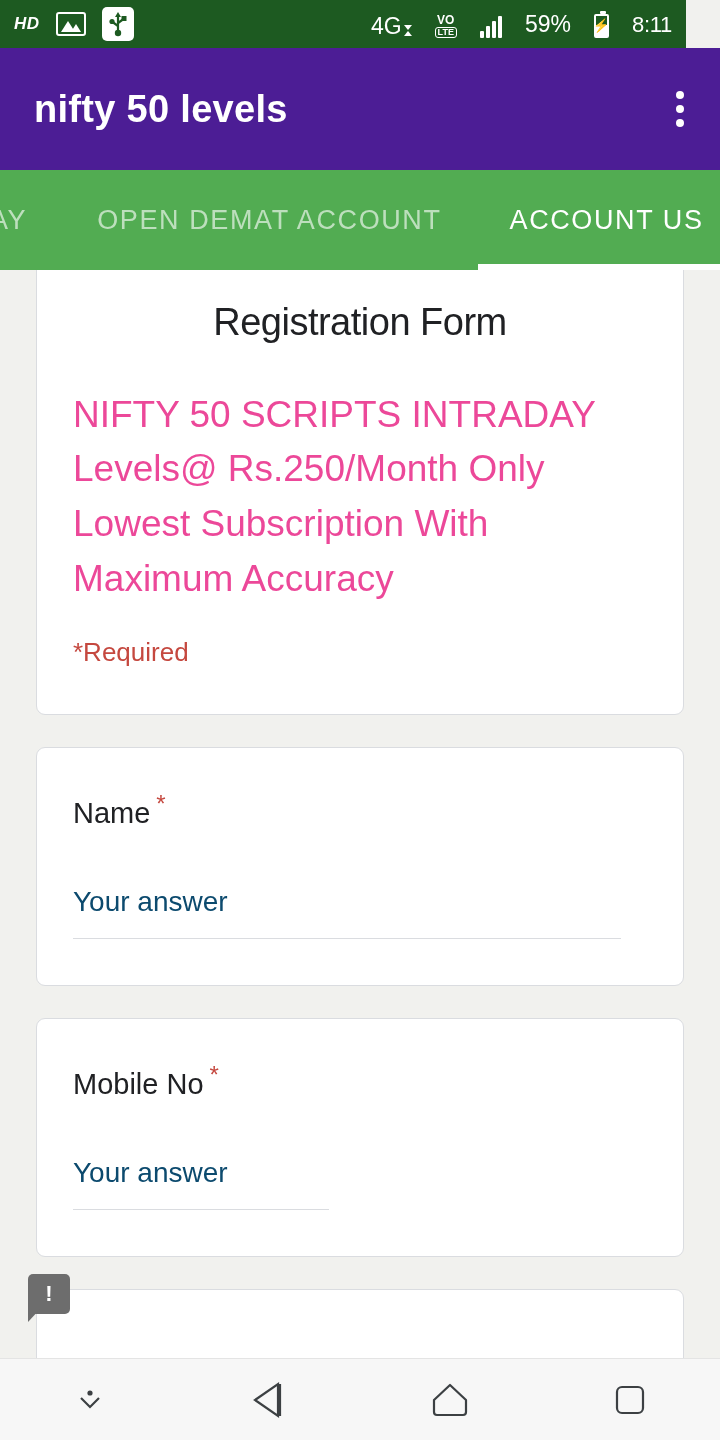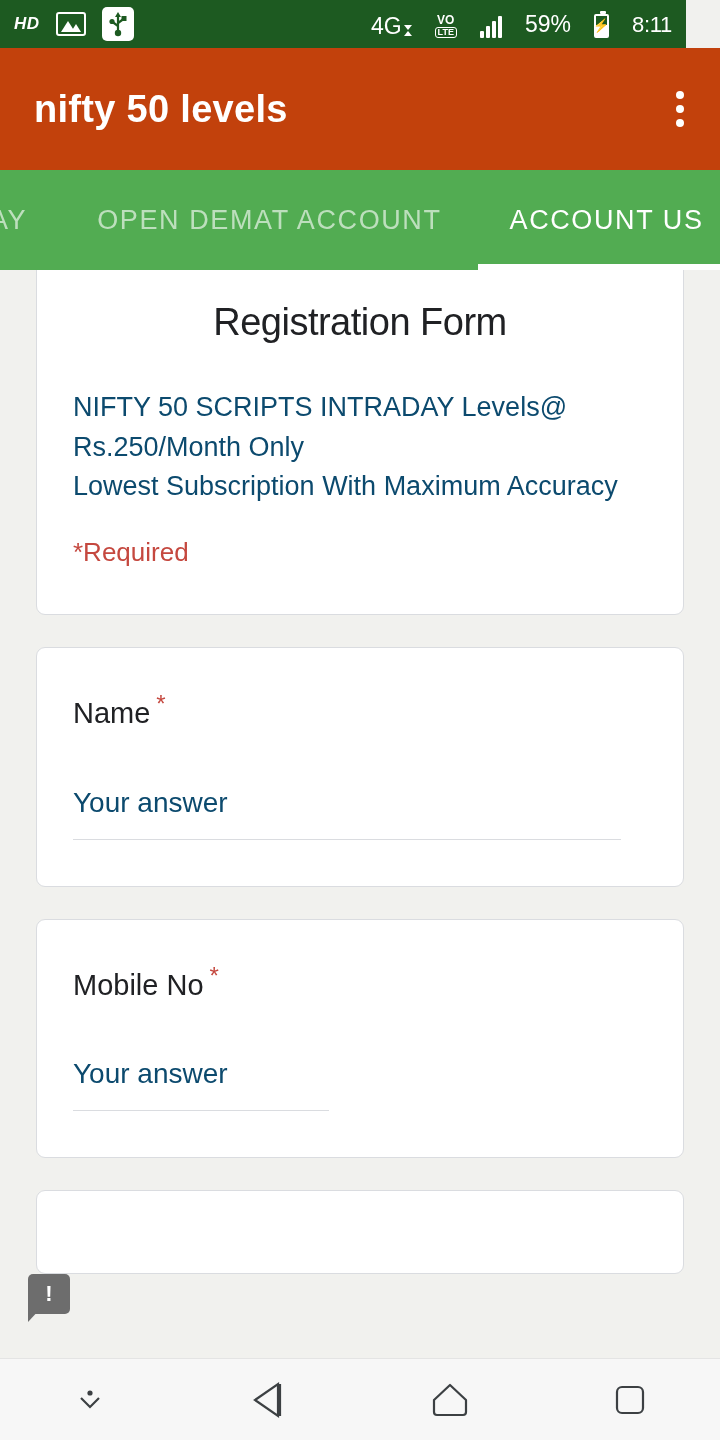--- a/index.html
+++ b/index.html
@@ -55,21 +55,21 @@
     position: relative; display:flex; align-items:center; justify-content:center;
     background: linear-gradient(to top, #fff 55%, transparent 55%);
   }
   .batt::before { content:""; position:absolute; top:-5px; left:3.5px; width:6px; height:3px; background:#fff; border-radius:1px; }
   .batt .bolt { font-size: 13px; color:#1d5a21; line-height:1; position:relative; z-index:2; }
   .clock { font-size: 22px; font-weight: 500; letter-spacing: -.3px; }
 
   
   .appbar {
     position: absolute; top: 48px; left: 0; width: 720px; height: 122px;
-    background: #c2410c; display: flex; align-items: center; justify-content: space-between;
+    background: #4c1d95; display: flex; align-items: center; justify-content: space-between;
     padding: 0 28px 0 34px;
   }
   .app-title { color:#fff; font-size: 38px; font-weight: bold; letter-spacing: .3px; }
   .kebab { display:flex; flex-direction:column; gap:6px; padding:10px 8px; cursor:pointer; }
   .kebab i { display:block; width:8px; height:8px; border-radius:50%; background:#fff; }
 
   
   .tabbar {
     position:absolute; top:170px; left:0; width:720px; height:100px;
     background:#52ac52; display:flex; align-items:center; overflow:hidden;
@@ -96,21 +96,21 @@
     background:#fff; border:1px solid #dadce0; border-radius:9px;
     margin: 0 36px 32px 36px; padding: 0 36px;
     position: relative;
   }
   .card.first { margin-top: -14px; padding-top: 44px; padding-bottom: 46px; }
   .form-title {
     font-size: 38px; color:#202124; font-weight: normal;
     letter-spacing: -.5px; line-height: 1.12; margin-bottom: 44px; text-align: center;
   }
   .form-desc {
-    font-size: 27px; color:#0c4a6e; line-height: 1.48; margin-bottom: 30px;
+    font-size: 37px; color:#ec4899; line-height: 1.48; margin-bottom: 30px;
   }
   .required-note { font-size: 26px; color:#c5483f; }
 
   .q-card { padding-top: 42px; padding-bottom: 46px; }
   .q-label {
     font-size: 29px; color:#202124; margin-bottom: 56px; line-height:1.2;
   }
   .q-label .star { color:#c5483f; font-size:24px; vertical-align: super; margin-left: 6px; }
   .answer {
     font-size: 28px; color:#0c4a6e; padding-bottom: 20px;

